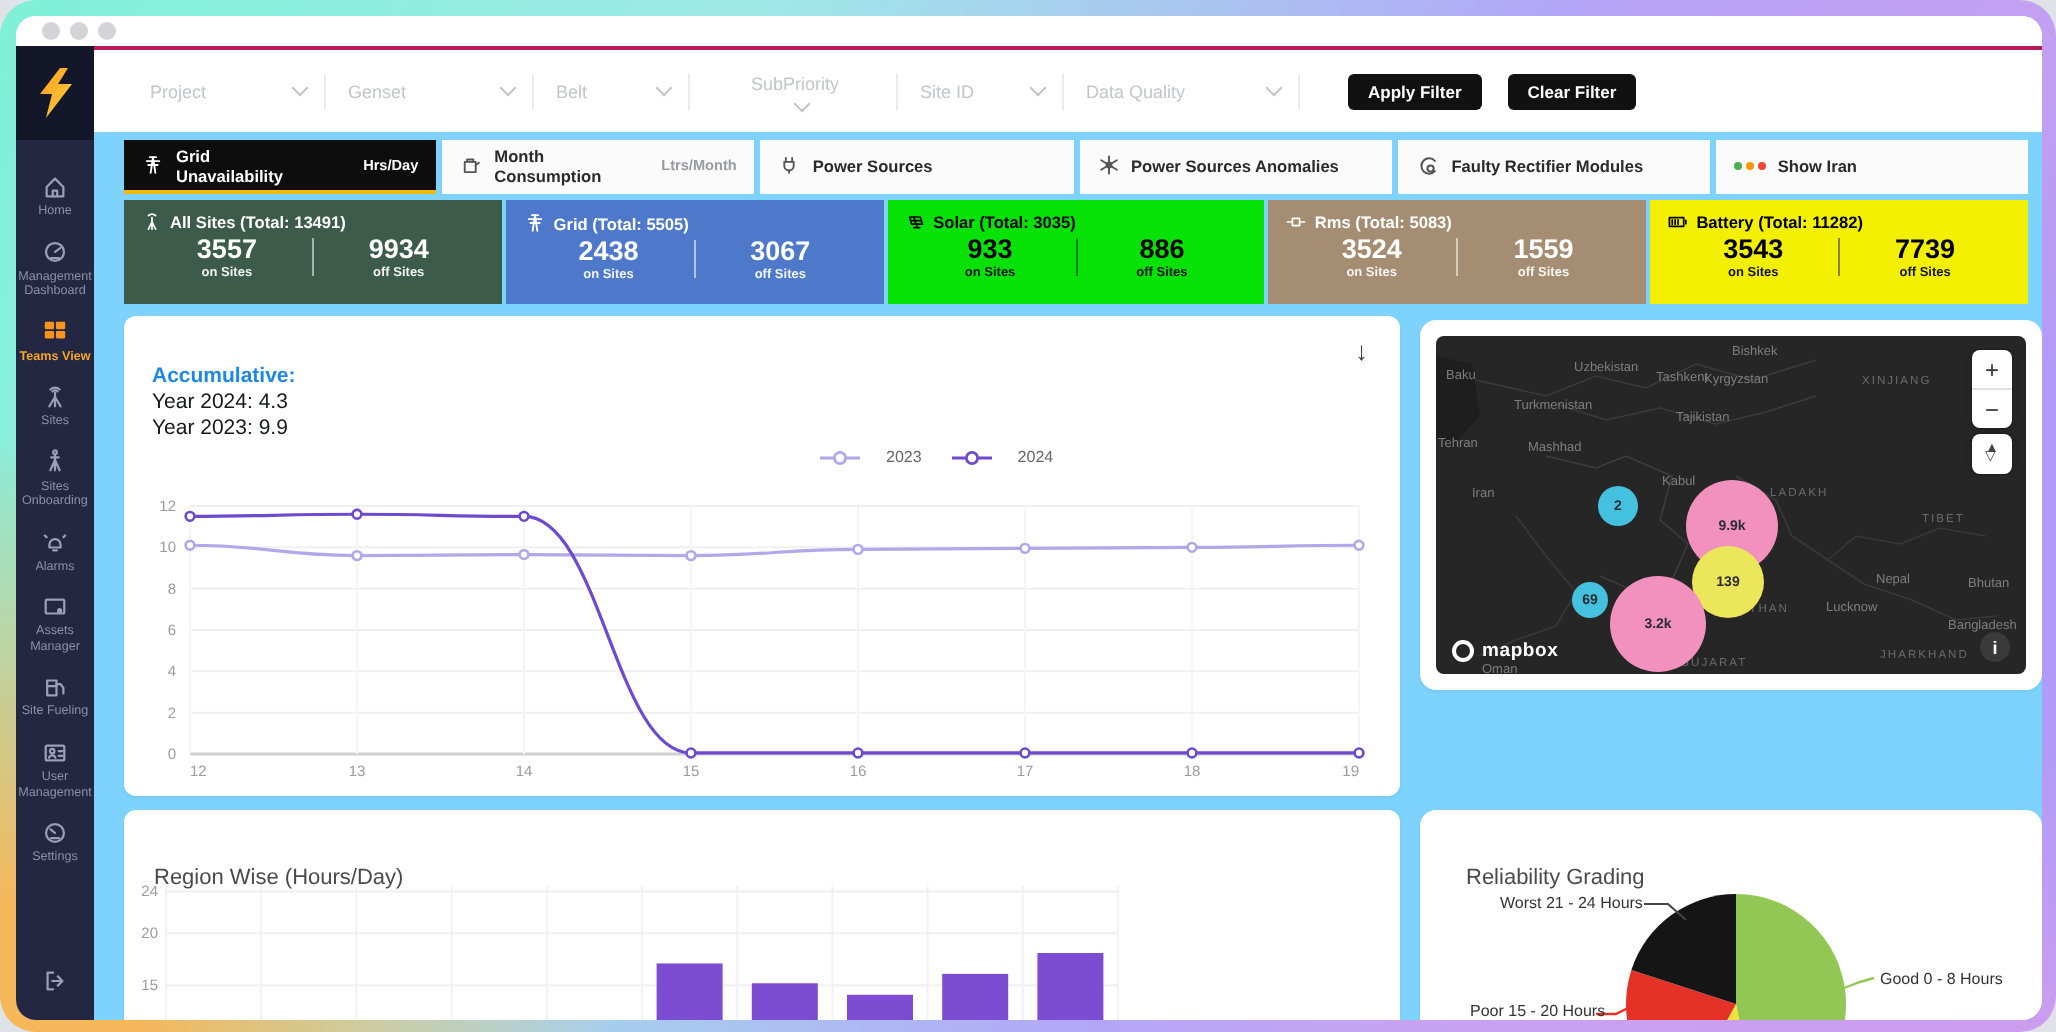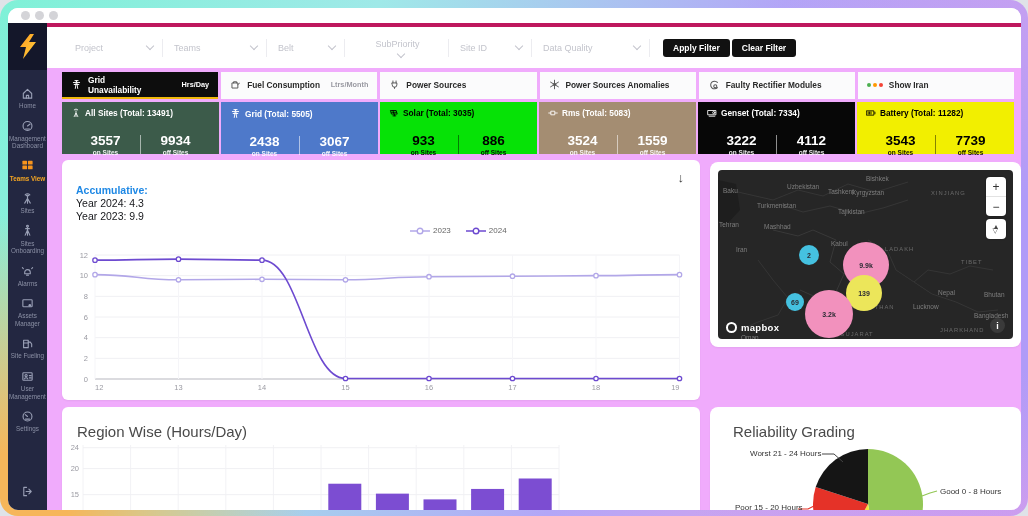--- a/index.html
+++ b/index.html
@@ -17,61 +17,61 @@
   .sidebar{position:absolute;left:0;top:0;bottom:0;width:39px;background:#232741;display:flex;flex-direction:column;align-items:center;}
   .logo{width:39px;height:47px;background:#14172a;display:flex;align-items:center;justify-content:center;flex:none;}
   .snav{display:flex;flex-direction:column;align-items:center;width:100%;padding-top:16px;}
   .sitem{width:100%;display:flex;flex-direction:column;align-items:center;margin-bottom:9px;cursor:pointer;}
   .sitem .sic{height:14px;display:flex;align-items:center;justify-content:center;color:#9aa0b6;}
   .sitem .slb{font-size:6.3px;line-height:1.2;color:#8b90a5;text-align:center;margin-top:2px;width:38px;}
   .sitem.active .sic{color:#f7941d;}
   .sitem.active .slb{color:#f5a623;font-weight:bold;}
   .logout{margin-top:auto;margin-bottom:8px;color:#9aa0b6;}
   
-  .main{position:absolute;left:39px;top:0;right:0;bottom:0;background:#f0abfc;border-top:4px solid #be185d;overflow:hidden;}
+  .main{position:absolute;left:39px;top:0;right:0;bottom:0;background:#7dd3fc;border-top:2px solid #be185d;overflow:hidden;}
   .filterbar{position:absolute;left:0;top:0;right:0;height:41px;background:#fff;display:flex;align-items:center;padding-left:28px;box-sizing:border-box;}
   .dd{display:flex;align-items:center;justify-content:space-between;height:18px;padding-right:9px;margin-right:11px;border-right:1px solid #ececf0;color:#c3c4cc;font-size:9px;cursor:pointer;flex:none;}
   .chev{width:5px;height:5px;border-right:1.3px solid #c3c4cc;border-bottom:1.3px solid #c3c4cc;transform:rotate(45deg);margin-left:6px;margin-top:-3px;}
-  .btn-dark{background:#111;color:#fff;font-size:8.5px;font-weight:bold;padding:4px 10px;border:none;border-radius:3px;margin-left:2px;cursor:pointer;font-family:inherit;}
+  .btn-dark{background:#111;color:#fff;font-size:8.5px;font-weight:bold;padding:4px 10px;border:none;border-radius:3px;margin-left:13px;cursor:pointer;font-family:inherit;}
   .dright{margin-left:auto;display:flex;align-items:center;margin-right:8px;}
   .ytd{background:#111;color:#fff;font-size:8.5px;font-weight:bold;padding:5px 8px;border-radius:3px 0 0 3px;cursor:pointer;}
   .daterange{height:20px;border:1px solid #c9cad1;border-radius:0 3px 3px 0;display:flex;align-items:center;padding:0 7px;gap:7px;font-size:9px;color:#2d2d2d;background:#fff;box-sizing:border-box;}
   .darr{color:#c6c6cc;font-size:8px;}
   
   .tabstrip{position:absolute;left:15px;right:7px;top:45px;height:27px;display:flex;gap:3px;}
   .tab{flex:1;background:#fbfbfc;display:flex;align-items:center;gap:6px;padding:0 9px;font-size:8.3px;font-weight:bold;color:#2a2a2a;border-bottom:2px solid transparent;cursor:pointer;box-sizing:border-box;}
   .tab .tic{display:flex;align-items:center;color:#555;}
   .tab .unit{margin-left:auto;font-size:7.3px;color:#9a9aa2;}
   .tab.active{background:#0d0d0d;color:#fff;border-bottom-color:#f0b90b;}
   .tab.active .tic{color:#fff;}
   .tab.active .unit{color:#fff;margin-left:28px;}
   .tdots{display:flex;gap:2px;}
   .tdots span{width:4px;height:4px;border-radius:50%;display:block;}
   
   .cards{position:absolute;left:15px;right:7px;top:75px;height:52px;display:flex;gap:2px;}
   .scard{flex:1;padding:6px 9px 4px;box-sizing:border-box;}
   .scard .trow{display:flex;align-items:center;gap:4px;font-size:8.3px;font-weight:bold;}
-  .scard .vals{display:flex;margin-top:15px;justify-content:center;}
+  .scard .vals{display:flex;margin-top:1px;justify-content:center;}
   .scard .v{flex:1;text-align:center;}
   .scard .num{font-size:13.5px;font-weight:bold;line-height:1.15;}
   .scard .sub{font-size:6.5px;font-weight:bold;opacity:.92;}
   .scard .vdiv{width:1px;margin:2px 0;}
   
   .panel{position:absolute;background:#fff;border-radius:6px;box-shadow:0 1px 2px rgba(0,0,0,.05);}
   .line-panel{left:15px;top:133px;width:638px;height:240px;}
   .map-panel{left:663px;top:135px;width:311px;height:185px;border-radius:8px;}
   .bar-panel{left:15px;top:380px;width:638px;height:160px;}
   .pie-panel{left:663px;top:380px;width:311px;height:160px;border-radius:8px;}
   .acc{position:absolute;left:14px;top:24px;font-size:10.5px;color:#17181c;line-height:1.25;}
   .acc .abl{color:#1e88e5;font-weight:bold;}
   .dlico{position:absolute;right:16px;top:10px;font-size:13px;color:#3c3c3c;cursor:pointer;}
   .ctitle{position:absolute;left:18px;top:64px;font-size:12.5px;color:#3a3a3a;}
   .legend{position:absolute;left:348px;top:66px;display:flex;gap:15px;font-size:8px;color:#666;align-items:center;}
-  .lgi{display:flex;align-items:center;gap:3px;}
-  .btitle{position:absolute;left:15px;top:16px;font-size:15px;color:#4a4a4a;}
+  .lgi{display:flex;align-items:center;gap:13px;}
+  .btitle{position:absolute;left:15px;top:28px;font-size:11px;color:#4a4a4a;}
   svg text{font-family:"Liberation Sans","DejaVu Sans",sans-serif;}
   
   .mapbox{position:absolute;inset:8px;background:#262626;border-radius:4px;overflow:hidden;}
   .mlab{position:absolute;color:#7e7e7e;font-size:6.5px;white-space:nowrap;transform:translate(0,-50%);}
   .mlab.region{color:#6a6a6a;font-size:5.8px;letter-spacing:1px;}
   .bub{position:absolute;border-radius:50%;display:flex;align-items:center;justify-content:center;font-size:7px;font-weight:bold;color:#2c2c34;transform:translate(-50%,-50%);}
   .mapctl{position:absolute;right:7px;top:7px;width:20px;background:#fff;border-radius:4px;overflow:hidden;box-shadow:0 0 2px rgba(0,0,0,.4);}
   .mapctl div{height:19px;display:flex;align-items:center;justify-content:center;font-size:12px;color:#333;cursor:pointer;}
   .mapctl div + div{border-top:1px solid #e2e2e2;}
   .mapctl2{position:absolute;right:7px;top:49px;width:20px;height:20px;background:#fff;border-radius:4px;display:flex;align-items:center;justify-content:center;cursor:pointer;box-shadow:0 0 2px rgba(0,0,0,.4);font-size:7px;color:#444;line-height:.6;}
@@ -216,21 +216,21 @@
 
     <div class="main">
 
       <div class="filterbar">
         <span id="dd-slot" style="display:flex;align-items:center;">
                 <span class="dd" style="width: 78px;">
                   <span>Project</span>
                   <span class="chev"></span>
                 </span>
                 <span class="dd" style="width: 83px;">
-                  <span>Teams</span>
+                  <span>Genset</span>
                   <span class="chev"></span>
                 </span>
                 <span class="dd" style="width: 57px;">
                   <span>Belt</span>
                   <span class="chev"></span>
                 </span>
                 <span class="dd" style="width: 83px; flex-direction: column;">
                   <span>SubPriority</span>
                   <span class="chev"></span>
                 </span>
@@ -260,21 +260,21 @@
                 <span class="unit">Hrs/Day</span>
               </div>
               <div class="tab">
                 <span class="tic">
                   <svg width="11" height="11" viewBox="0 0 14 14" fill="none" stroke="currentColor" stroke-width="1.2" stroke-linecap="round" stroke-linejoin="round">
                     <path d="M3 5 H10 V11.5 H3 Z"></path>
                     <path d="M4.5 5 V3.5 H8.5 V5"></path>
                     <path d="M10 7 L12 5.5"></path>
                   </svg>
                 </span>
-                <span>Fuel Consumption</span>
+                <span>Month Consumption</span>
                 <span class="unit">Ltrs/Month</span>
               </div>
               <div class="tab">
                 <span class="tic">
                   <svg width="11" height="11" viewBox="0 0 14 14" fill="none" stroke="currentColor" stroke-width="1.2" stroke-linecap="round" stroke-linejoin="round">
                     <path d="M5 2.5 V5 M9 2.5 V5"></path>
                     <path d="M4 5 H10 V7.5 A3 3 0 0 1 4 7.5 Z"></path>
                     <path d="M7 10.5 V12"></path>
                   </svg>
                 </span>
@@ -390,43 +390,20 @@
                   <span>Rms (Total: 5083)</span>
                 </div>
                 <div class="vals">
                   <div class="v">
                     <div class="num">3524</div>
                     <div class="sub">on Sites</div>
                   </div>
                   <div class="vdiv" style="background: rgba(255, 255, 255, 0.55);"></div>
                   <div class="v">
                     <div class="num">1559</div>
-                    <div class="sub">off Sites</div>
-                  </div>
-                </div>
-              </div>
-              <div class="scard" style="background: rgb(7, 7, 7); color: rgb(255, 255, 255);">
-                <div class="trow">
-                  <span style="display: flex;">
-                    <svg width="10" height="10" viewBox="0 0 14 14" fill="none" stroke="currentColor" stroke-width="1.2" stroke-linecap="round" stroke-linejoin="round">
-                      <rect x="1.5" y="3.5" width="11" height="6"></rect>
-                      <circle cx="9.5" cy="6.5" r="1.6"></circle>
-                      <path d="M3 11.5 H11"></path>
-                    </svg>
-                  </span>
-                  <span>Genset (Total: 7334)</span>
-                </div>
-                <div class="vals">
-                  <div class="v">
-                    <div class="num">3222</div>
-                    <div class="sub">on Sites</div>
-                  </div>
-                  <div class="vdiv" style="background: rgba(255, 255, 255, 0.55);"></div>
-                  <div class="v">
-                    <div class="num">4112</div>
                     <div class="sub">off Sites</div>
                   </div>
                 </div>
               </div>
               <div class="scard" style="background: rgb(242, 239, 0); color: rgb(0, 0, 0);">
                 <div class="trow">
                   <span style="display: flex;">
                     <svg width="10" height="10" viewBox="0 0 14 14" fill="none" stroke="currentColor" stroke-width="1.2" stroke-linecap="round" stroke-linejoin="round">
                       <rect x="1" y="4" width="10" height="6"></rect>
                       <path d="M12.5 5.8 V8.2"></path>

